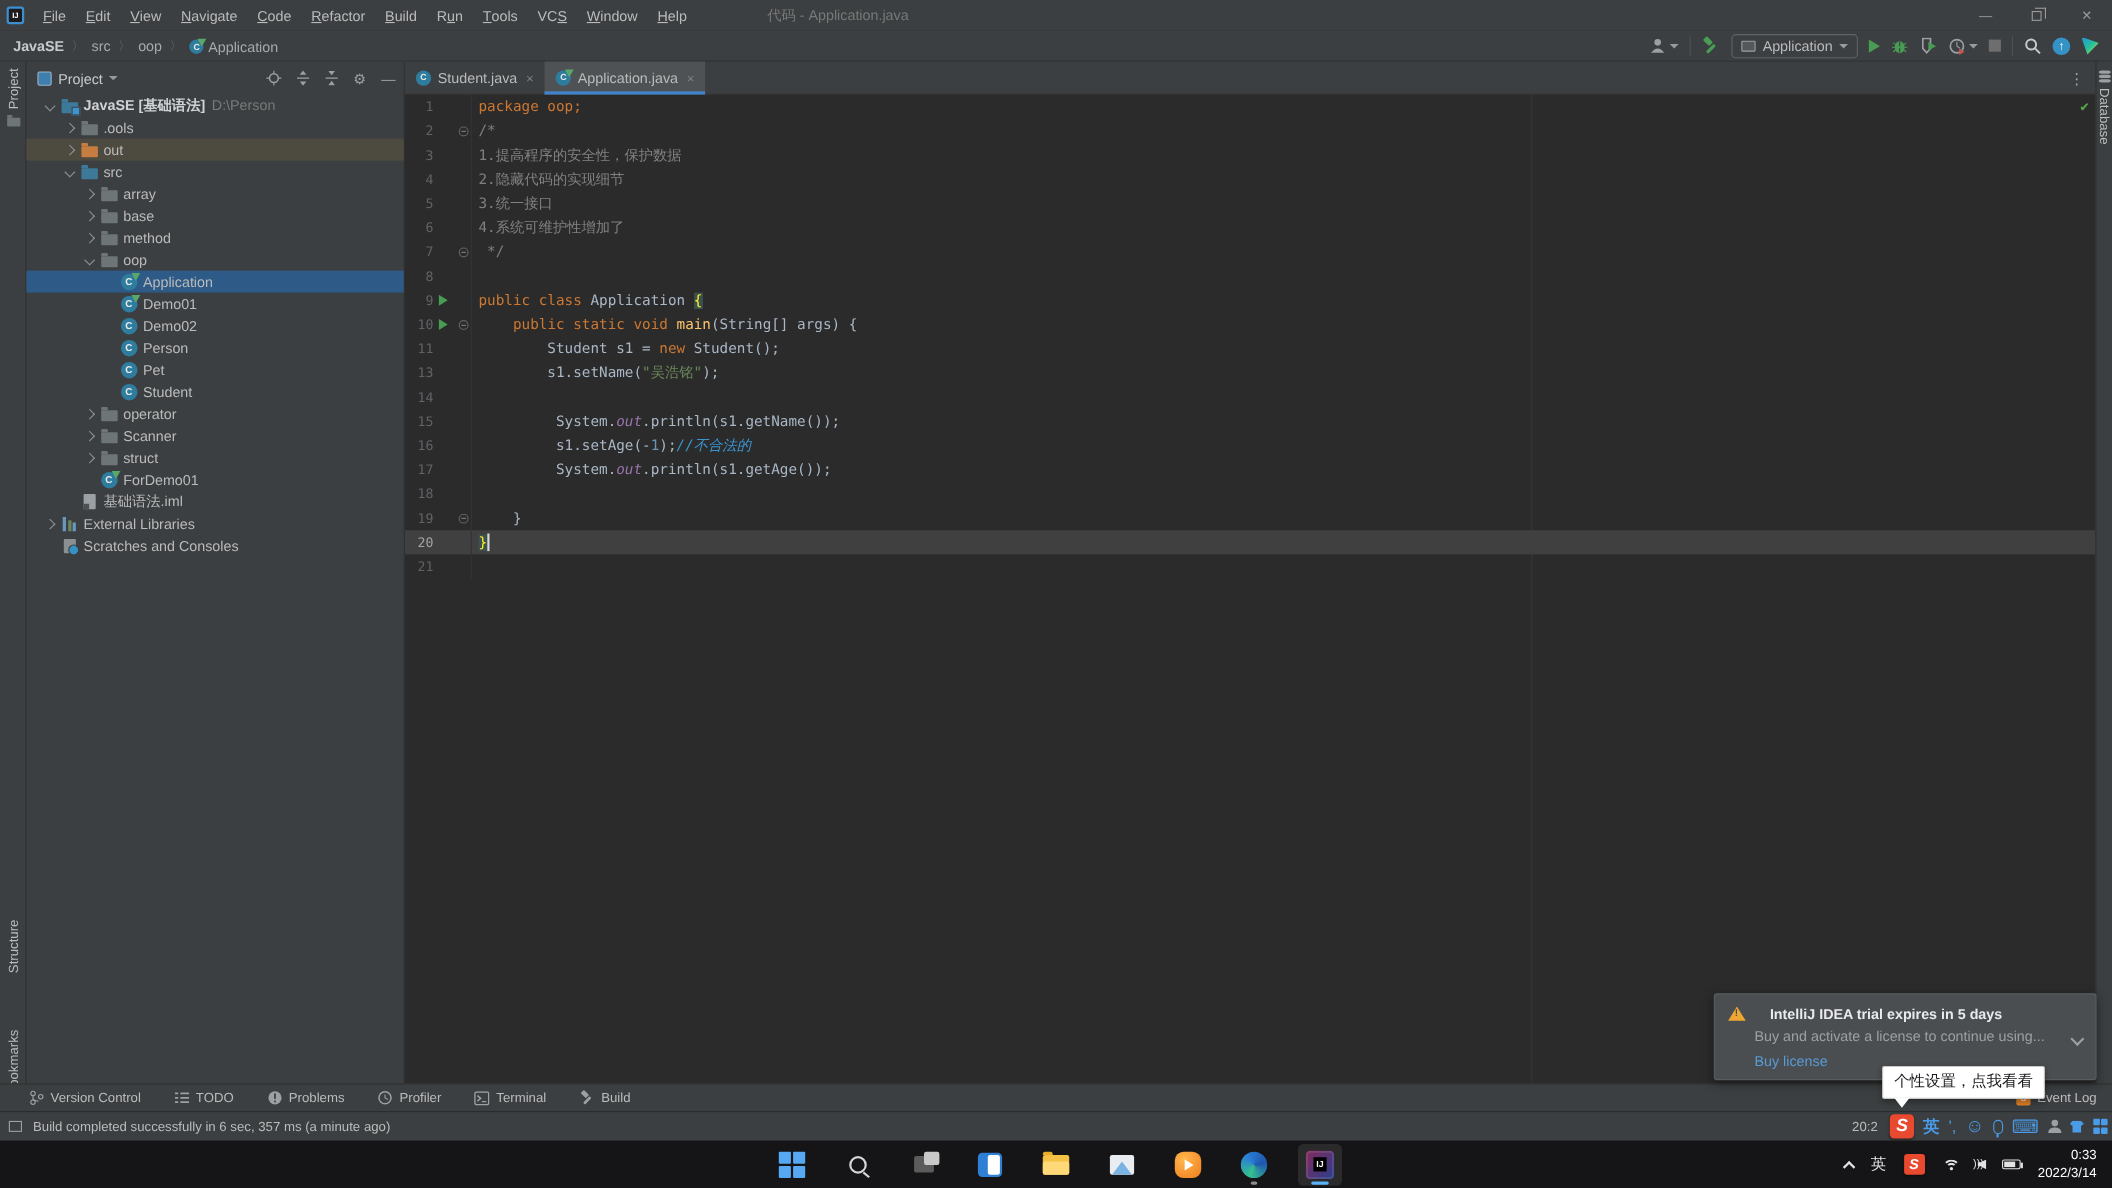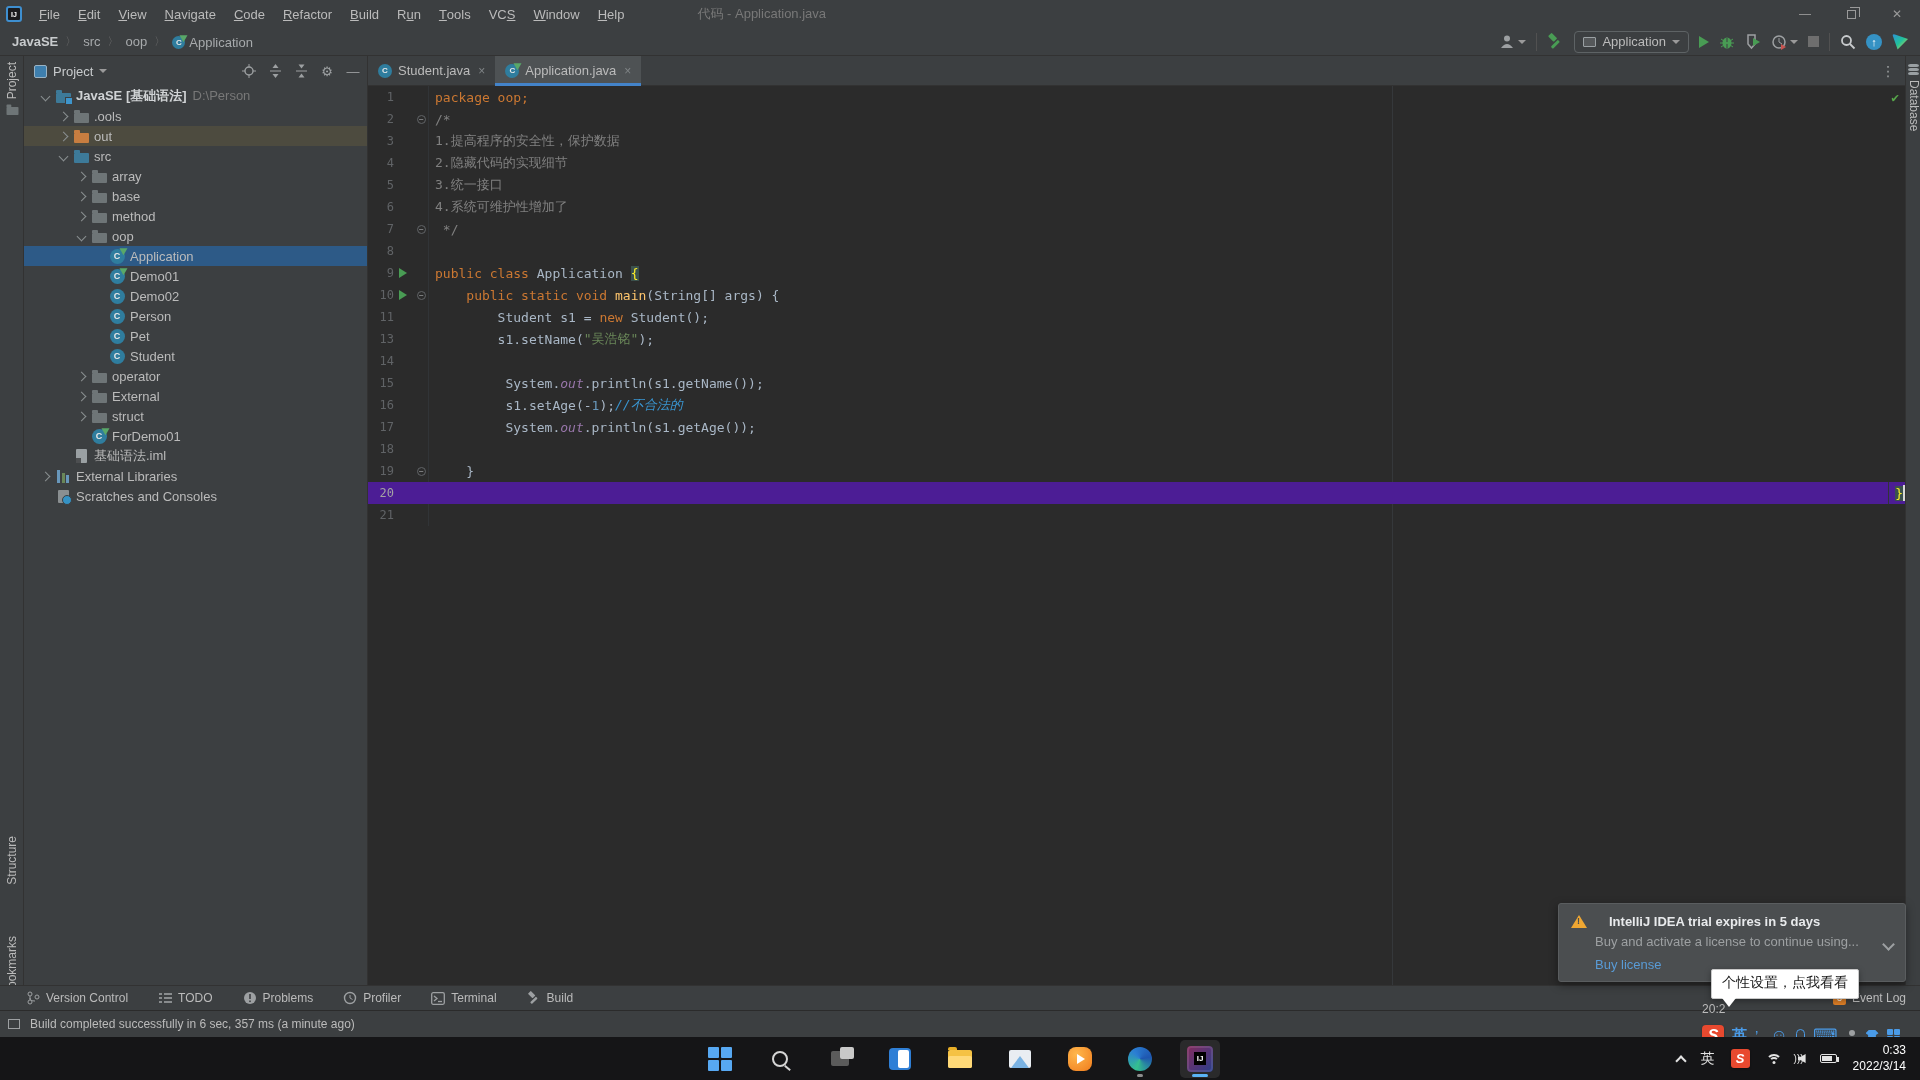--- a/index.html
+++ b/index.html
@@ -91,21 +91,21 @@
   .tab { display:flex; align-items:center; gap:6px; padding:0 10px; color:#bbbbbb; position:relative; }
   .tab.active { background:#4e5254; }
   .tab.active::after { content:""; position:absolute; left:0; right:0; bottom:-1px; height:3px; background:#4383c9; }
   .tab .x { color:#7f8486; font-size:12px; margin-left:2px; }
   .tab .cic { width:14px; height:14px; font-size:8px; }
   .kebab { margin-left:auto; color:#9da0a2; font-size:14px; display:flex; align-items:center; padding-right:10px;}
   .editor { flex:1; position:relative; overflow:hidden; font-family:"DejaVu Sans Mono", monospace; font-size:13px; }
   .wrapguide { position:absolute; top:0; bottom:0; left:1024px; width:1px; background:#35383b; }
   .inspect { position:absolute; right:6px; top:4px; color:#57a64a; font-size:13px; }
   .cl { height:22px; display:flex; align-items:center; position:relative; }
-  .cl.cur { background:#4c1d95;justify-content:space-between; }
+  .cl.cur { background:#404040; }
   .lnum { width:26px; text-align:right; color:#606366; font-size:12px; flex:0 0 26px;}
   .cl.cur .lnum { color:#a4a3a3; }
   .gmark { width:34px; display:flex; align-items:center; gap:3px; padding-left:5px; flex:0 0 34px;}
   .runarrow { width:0; height:0; border-top:5px solid transparent; border-bottom:5px solid transparent; border-left:8px solid #499c54;}
   .foldm { width:9px; height:9px; border:1px solid #606366; border-radius:50%; color:#9da0a2; font-size:8px; line-height:7px; text-align:center; margin-left:auto; margin-right:2px;}
   .codetxt { white-space:pre; border-left:1px solid #313437; padding-left:6px; height:22px; display:flex; align-items:center; }
   .t-d { color:#a9b7c6; } .t-k { color:#cc7832; } .t-c { color:#808080; } .t-s { color:#6a8759; }
   .t-n { color:#6897bb; } .t-m { color:#ffc66d; } .t-f { color:#9876aa; font-style:italic; }
   .t-bc { color:#3a95d0; font-style:italic; }
   .t-b { color:#ffef28; background:#3b514d; }
@@ -117,21 +117,21 @@
   .bbtn { display:flex; align-items:center; gap:6px; color:#bbbbbb; margin-right:30px; font-size:12px;}
   .bico { width:14px; height:14px; display:flex; align-items:center; justify-content:center; color:#9da0a2; font-size:12px;}
   .eventlog { margin-left:auto; display:flex; align-items:center; gap:6px; margin-right:14px; color:#bbbbbb; font-size:12px;}
   .elbadge { width:13px; height:13px; background:#e08027; color:#fff; border-radius:2px; font-size:9px; display:flex; align-items:center; justify-content:center;}
 
   
   .statusbar { position:absolute; left:0; top:1010px; width:1920px; height:27px; background:#3c3f41;
                border-top:1px solid #2b2b2b; display:flex; align-items:center; font-size:12px;}
   .sb-togglewin { width:12px; height:10px; border:1px solid #9da0a2; margin:0 10px 0 8px;}
   .sb-msg { color:#bbbbbb; }
-  .sb-right { margin-left:auto; display:flex; gap:9px; padding-right:20px;flex-direction:column;}
+  .sb-right { margin-left:auto; display:flex; align-items:center; gap:9px; padding-right:4px;}
   .caretpos { color:#bbbbbb; margin-right:2px;}
   .ime { display:flex; align-items:center; gap:8px; }
   .sg-s { width:22px; height:22px; background:#e8492f; border-radius:4px; color:#fff; font-weight:bold; font-size:16px;
           display:flex; align-items:center; justify-content:center; font-style:italic; box-shadow:0 1px 2px rgba(0,0,0,.4);}
   .ime .blue { color:#4a9be8; font-size:15px; } .ime .bold { font-weight:bold; }
   .mic { width:9px; height:13px; border:1.5px solid #4a9be8; border-radius:5px; position:relative;}
   .mic::after { content:""; position:absolute; left:2px; bottom:-4px; width:2px; height:3px; background:#4a9be8;}
   .personic { width:12px; height:12px; position:relative;}
   .personic::before{ content:""; position:absolute; top:0; left:3px; width:6px; height:6px; border-radius:50%; background:#9da0a2;}
   .personic::after{ content:""; position:absolute; bottom:0; left:0; width:12px; height:5px; border-radius:5px 5px 0 0; background:#9da0a2;}
@@ -481,21 +481,21 @@
             <span class="tlabel">operator</span>
           </div>
           <div class="trow">
             <span style="width:48px;flex:0 0 auto"></span>
             <span class="chslot">
               <span class="chev col"></span>
             </span>
             <span class="tico">
               <span class="fold c-pkg"></span>
             </span>
-            <span class="tlabel">External</span>
+            <span class="tlabel">Scanner</span>
           </div>
           <div class="trow">
             <span style="width:48px;flex:0 0 auto"></span>
             <span class="chslot">
               <span class="chev col"></span>
             </span>
             <span class="tico">
               <span class="fold c-pkg"></span>
             </span>
             <span class="tlabel">struct</span>

